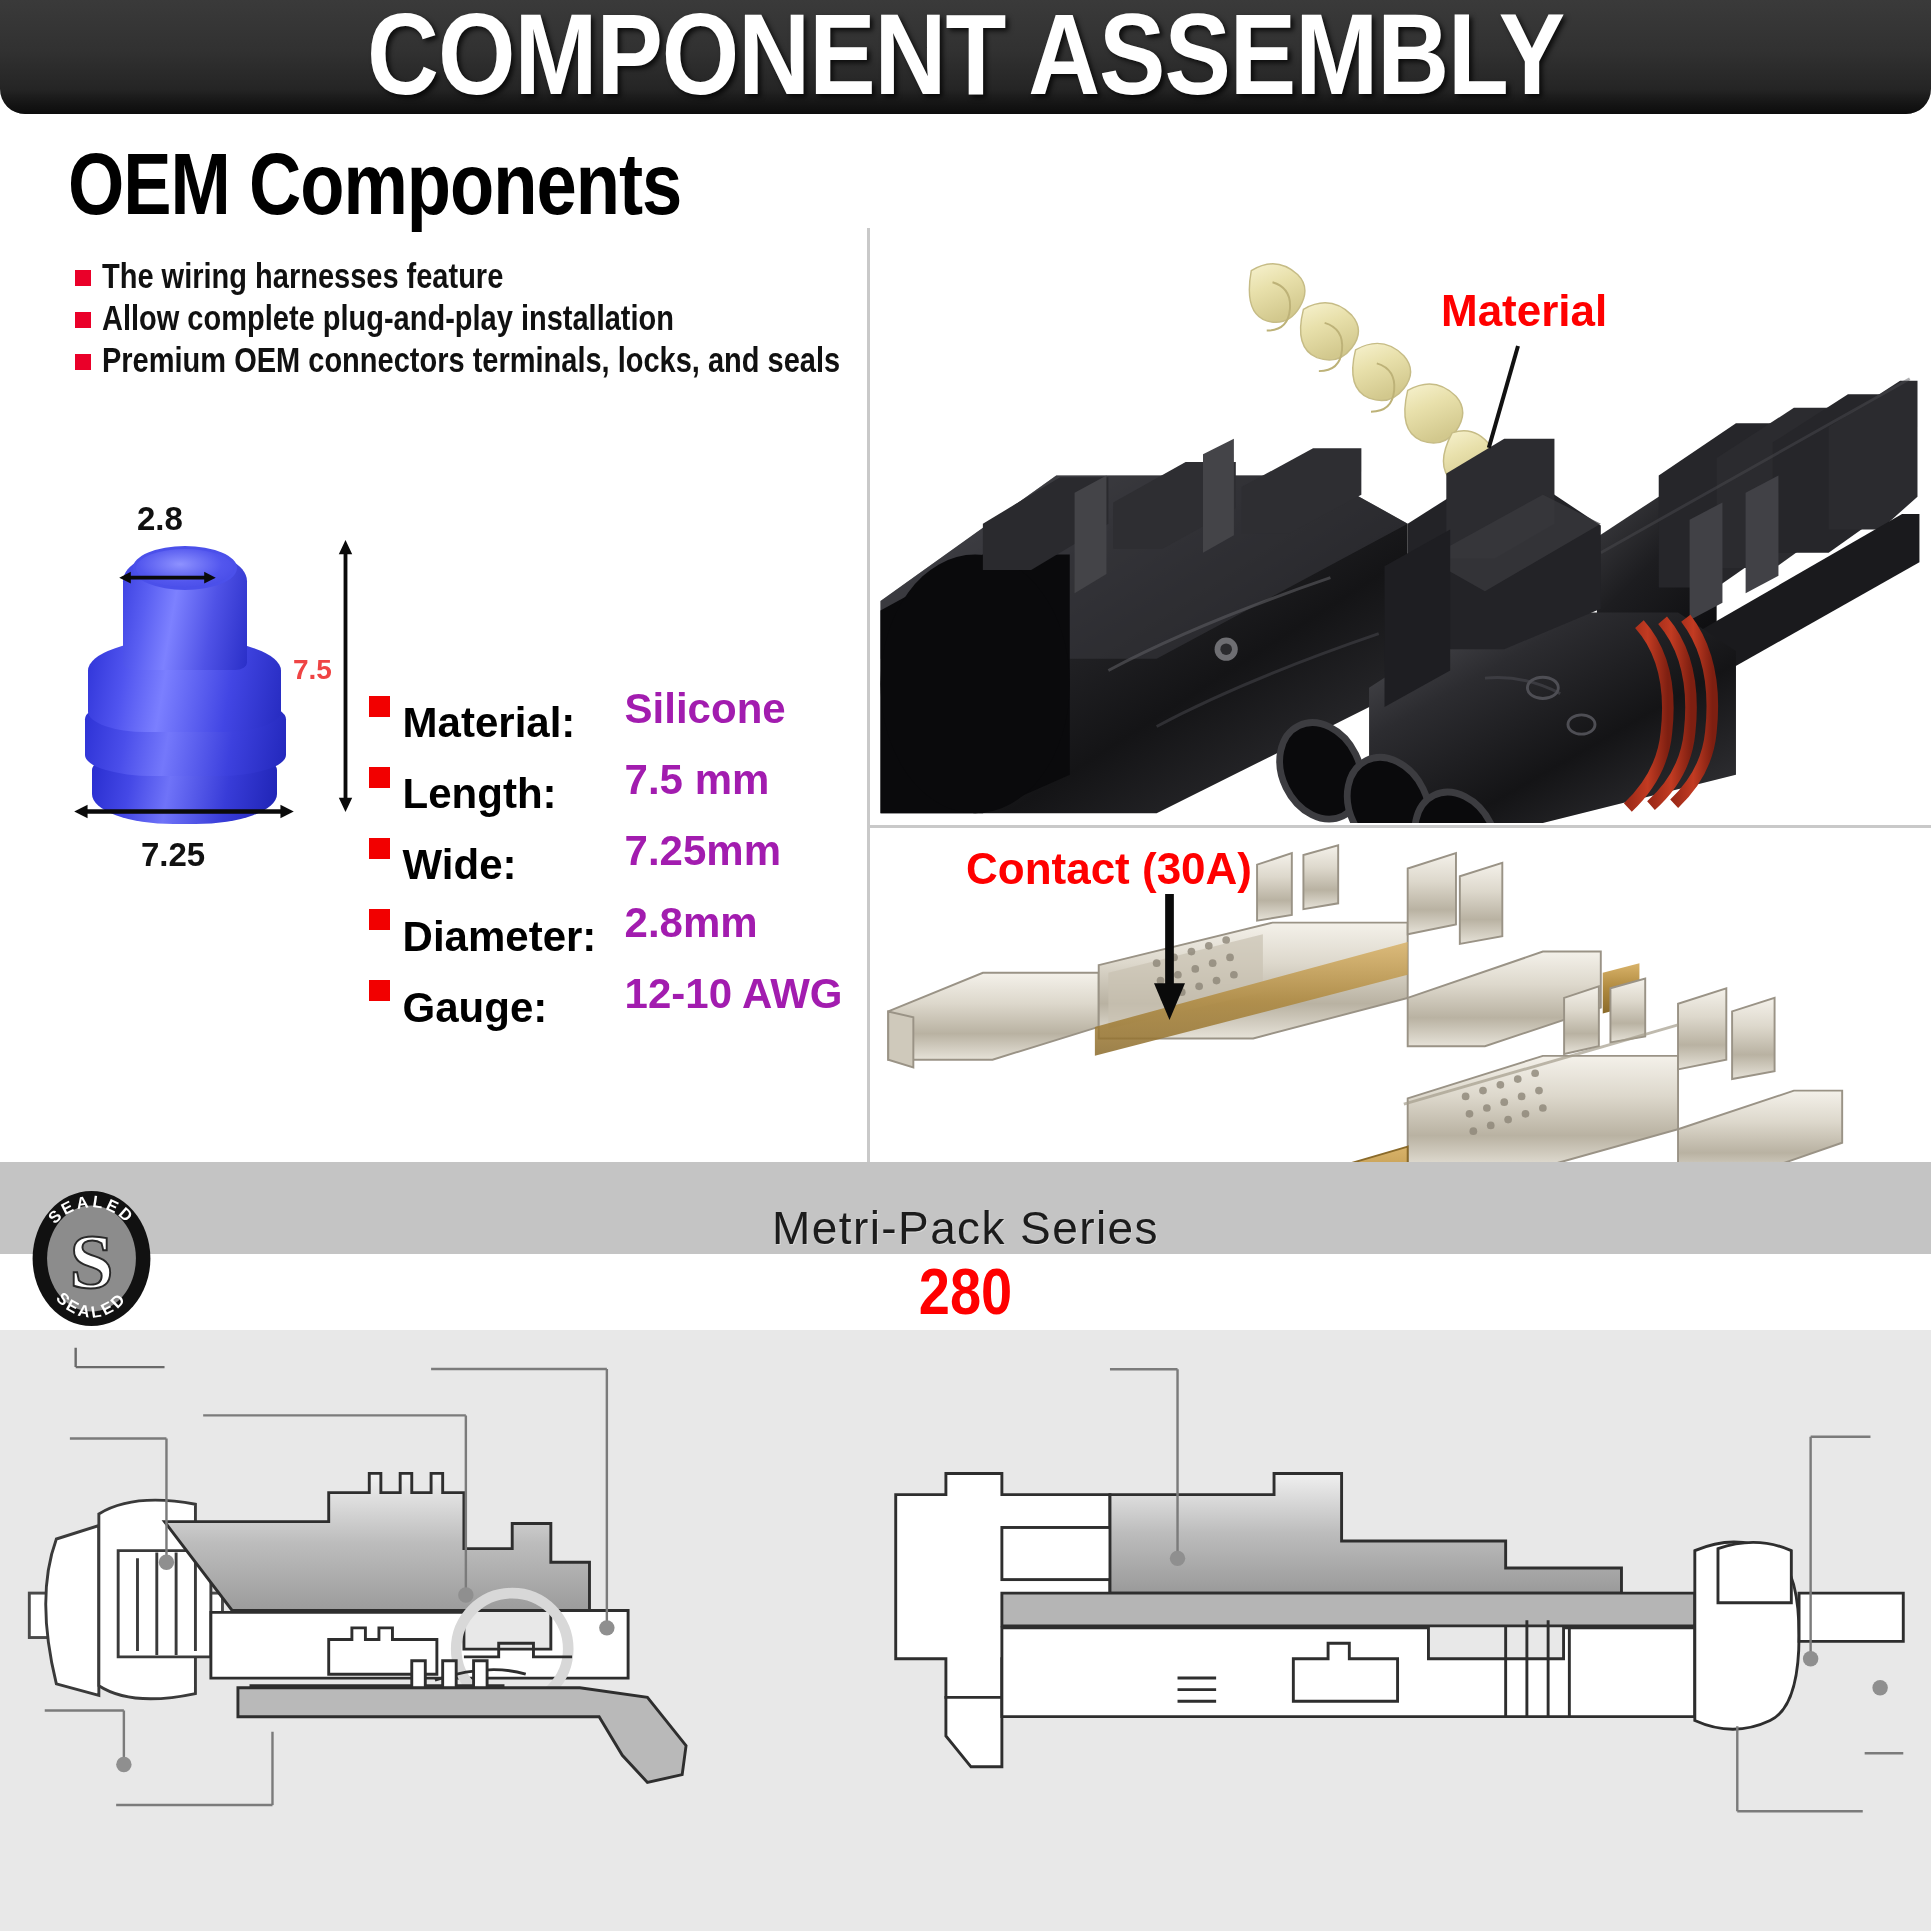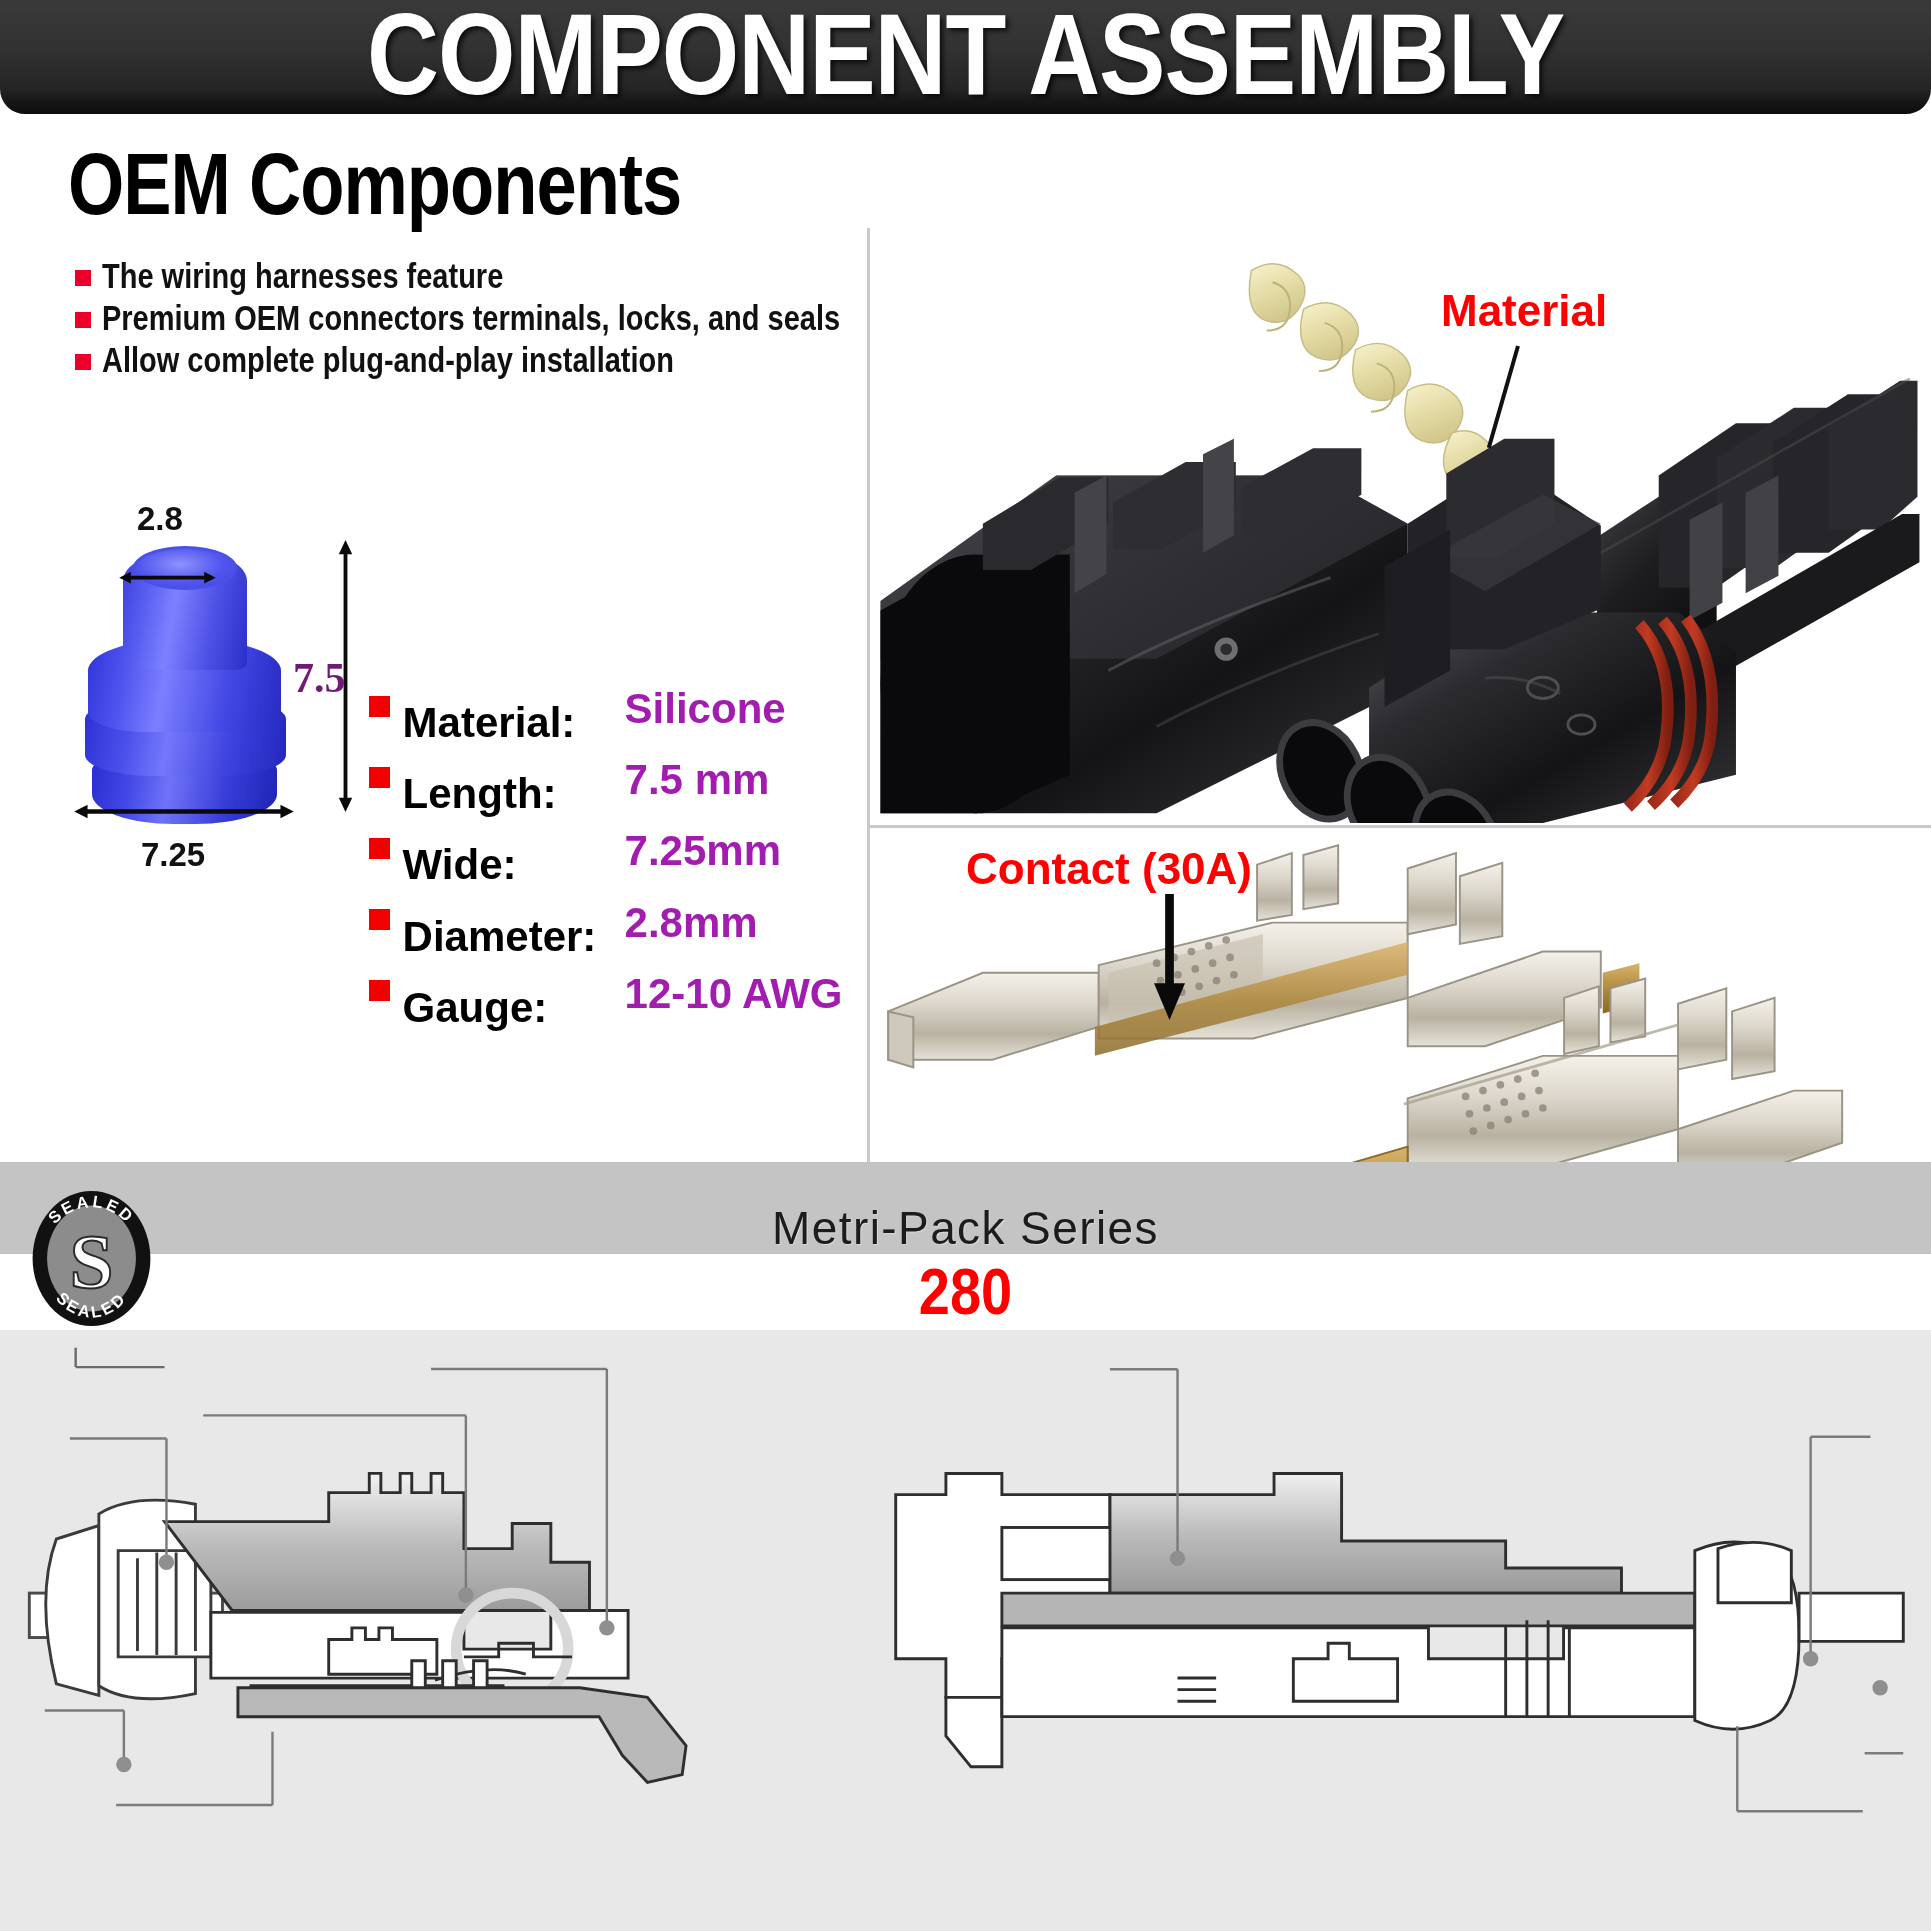--- a/index.html
+++ b/index.html
@@ -111,22 +111,22 @@
   .arrow-2-8 { position:absolute; left:75px; top:68px; width:97px; height:19.3px; }
   .dim-7-25 {
     position:absolute; left:97px; top:336px;
     font-family:"Liberation Sans", sans-serif; font-weight:700;
     font-size:33px; color:#111;
   }
   .arrow-7-25 { position:absolute; left:29px; top:301px; width:222px; height:21px; }
   .arrow-7-5 { position:absolute; left:290px; top:39px; width:23px; height:274px; }
   .dim-7-5 {
     position:absolute; left:249px; top:154px;
-    font-family:Liberation Serif, serif; font-weight:700;
-    font-size:42px; color:#701a75;
+    font-family:Liberation Sans, sans-serif; font-weight:700;
+    font-size:28px; color:#ef4444;
   }
 
   
   .spec-list { position:absolute; left:369px; top:568px; }
   .spec-row { display:flex; align-items:flex-start; margin-bottom:3.9px; }
   .spec-bullet { width:21px; height:21px; background:#f20000; flex:none; margin-top:13.5px; margin-right:12.6px; }
   .spec-key {
     font-family:"Liberation Sans", sans-serif; font-weight:700;
     font-size:42px; color:#000; width:222px; flex:none; line-height:1.27;margin-top:14px;
   }
@@ -209,25 +209,25 @@
 
   <div class="oem-title">OEM Components</div>
 
   <div class="feature-list">
     <div class="feature-item">
       <span class="bullet-sq"></span>
       <span class="feature-text">The wiring harnesses feature</span>
     </div>
     <div class="feature-item">
       <span class="bullet-sq"></span>
-      <span class="feature-text">Premium OEM connectors terminals, locks, and seals</span>
+      <span class="feature-text">Allow complete plug-and-play installation</span>
     </div>
     <div class="feature-item">
       <span class="bullet-sq"></span>
-      <span class="feature-text">Allow complete plug-and-play installation</span>
+      <span class="feature-text">Premium OEM connectors terminals, locks, and seals</span>
     </div>
   </div>
 
   <div class="seal-wrap">
 
     <div class="dim-2-8">2.8</div>
 
     <div class="seal-img">
       <div class="seal-flange3"></div>
       <div class="seal-flange2"></div>

